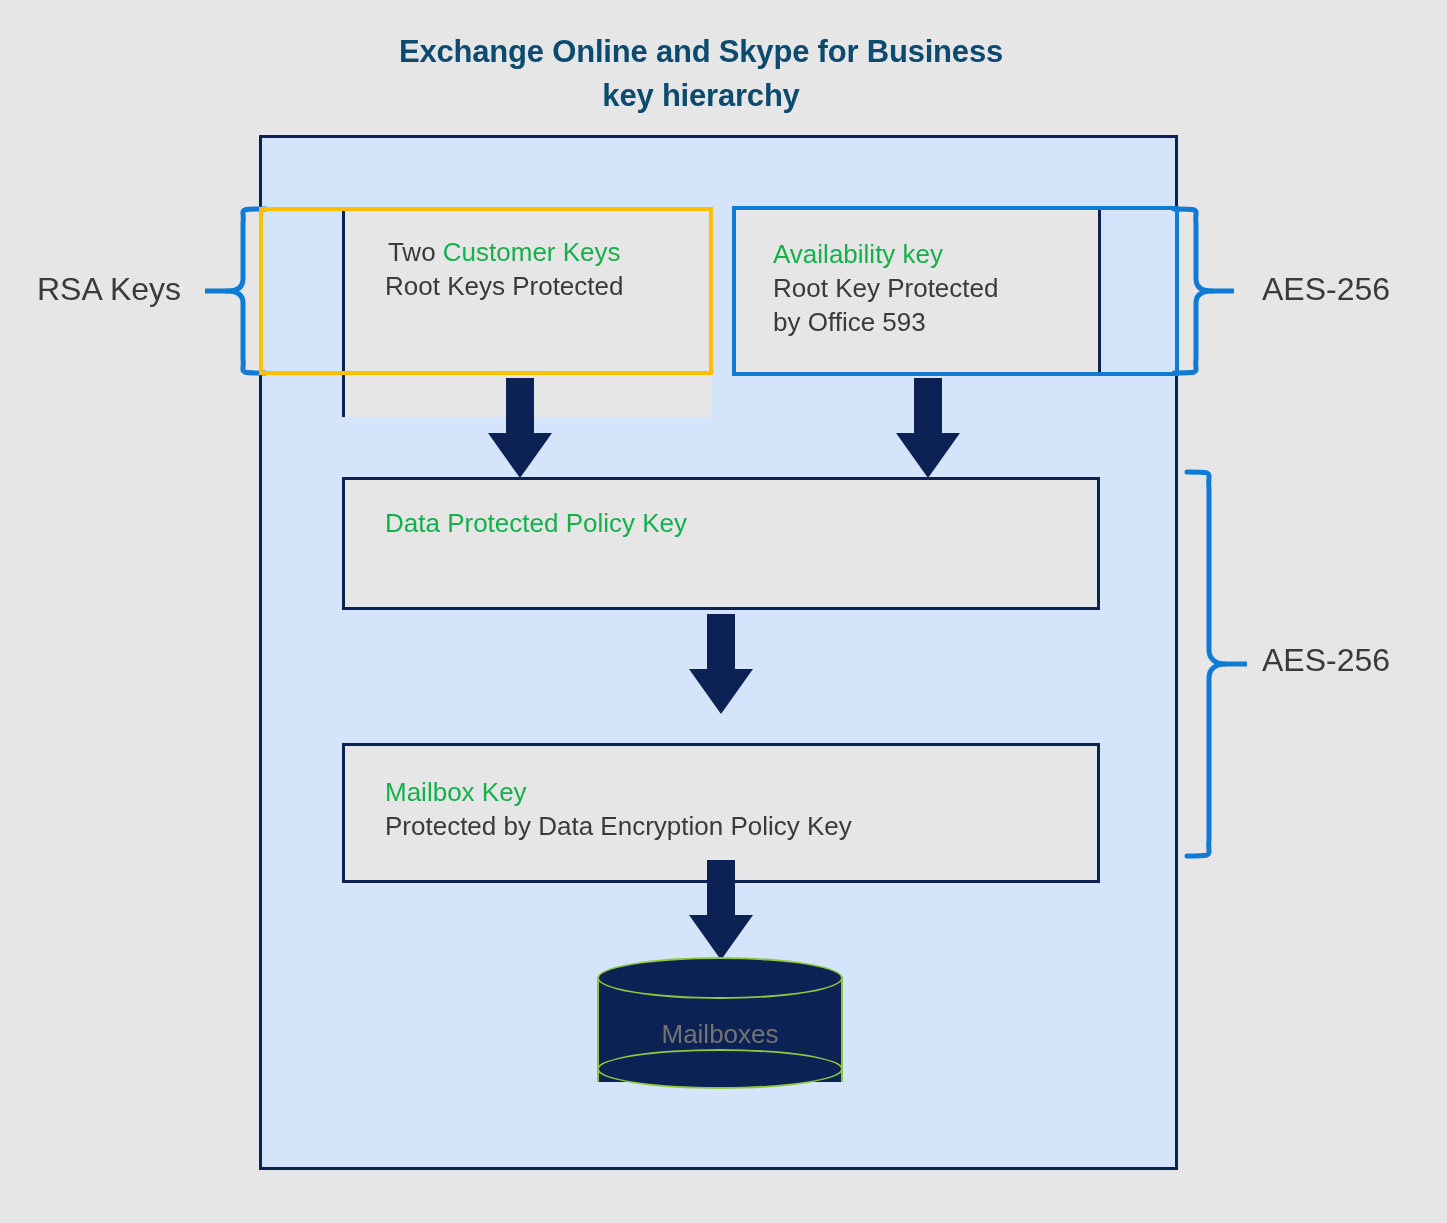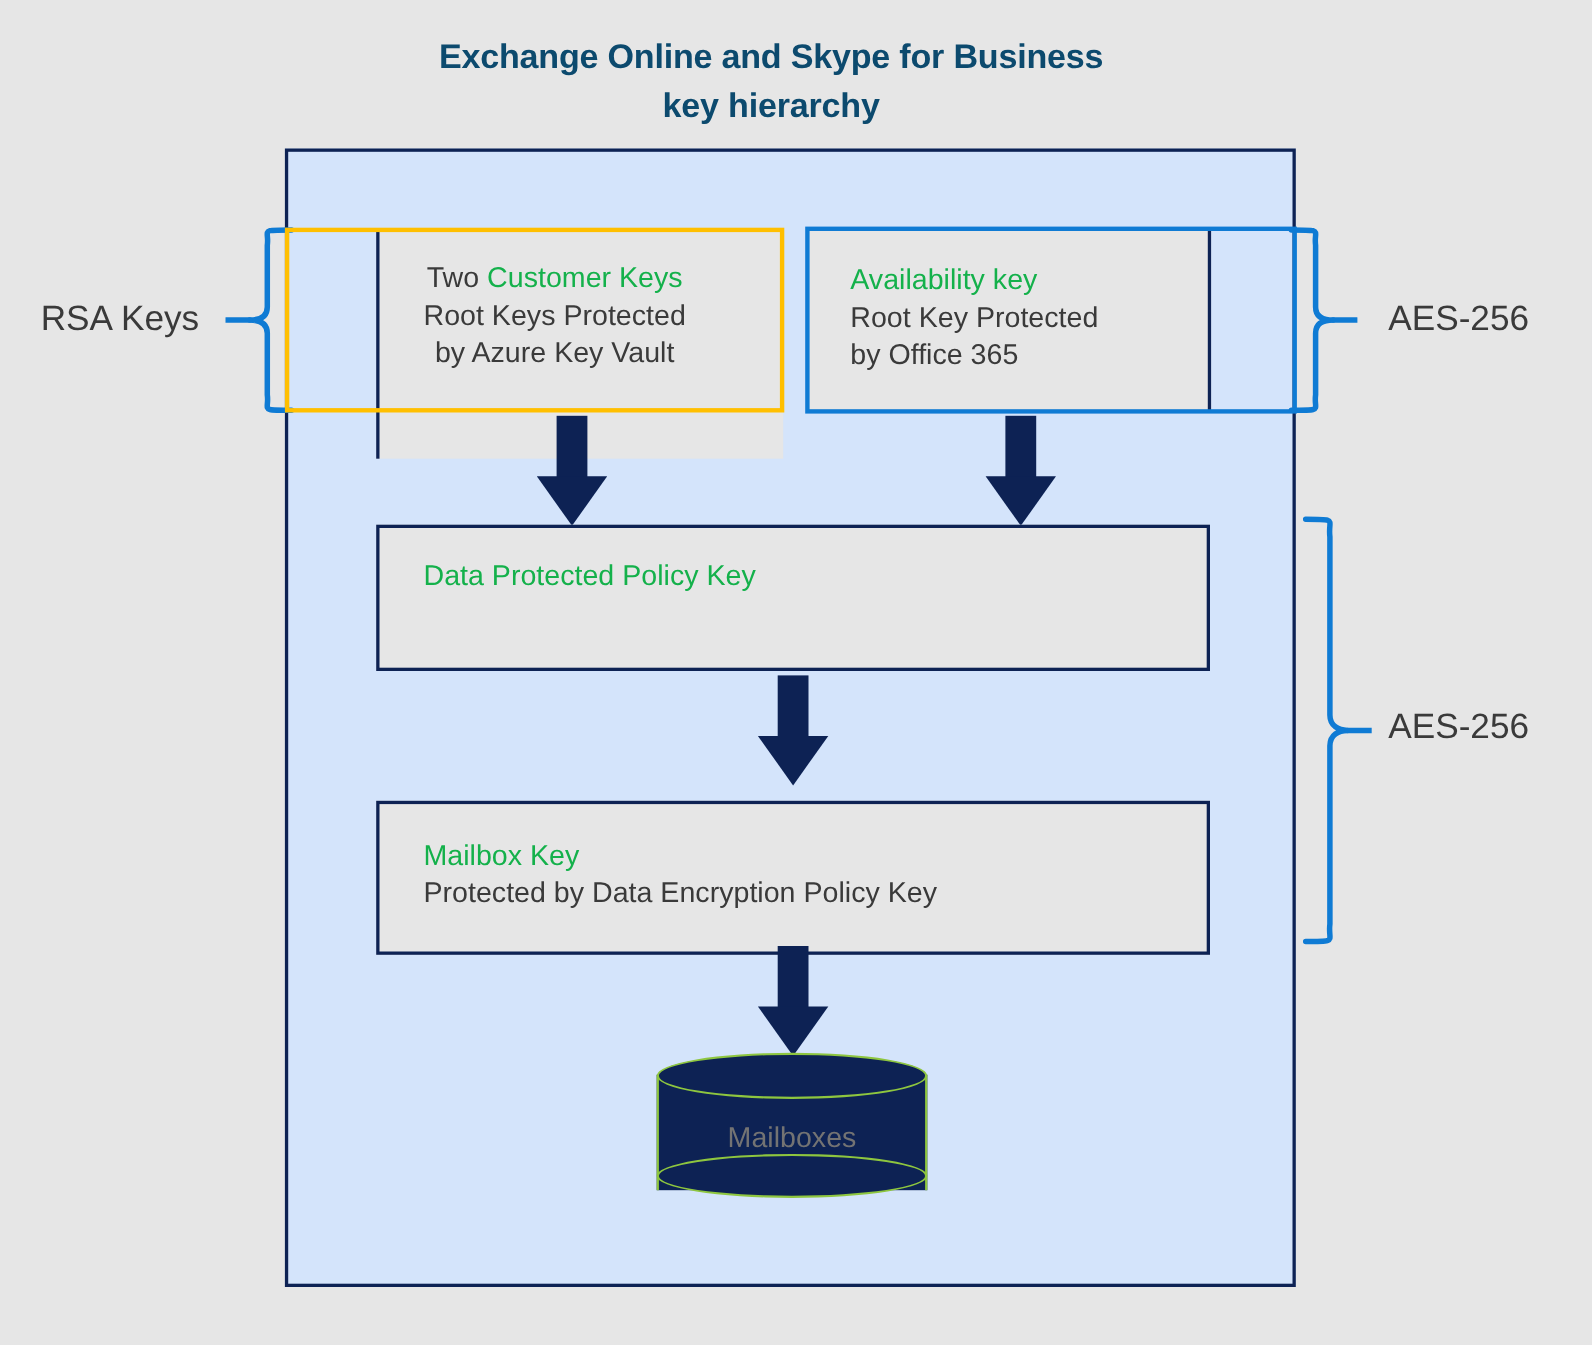--- a/index.html
+++ b/index.html
@@ -114,21 +114,21 @@
     top: 477px;
     width: 758px;
     height: 133px;
     border: 3px solid #0d2254;
   }
   #depk-box .box-text { top: 27px; }
 
   
   #mailbox-key-box {
     left: 342px;
-    top: 728px;
+    top: 743px;
     width: 758px;
     height: 140px;
     border: 3px solid #0d2254;
   }
   #mailbox-key-box .box-text { top: 30px; }
 
   
   .arrow {
     position: absolute;
     width: 64px;
@@ -240,30 +240,29 @@
   <svg class="brace-svg" id="brace-rsa" viewBox="0 0 64 172">
     <path d="M 60 4 C 30 4, 40 4, 38 18 L 38 74 C 38 84, 30 86, 22 86 C 30 86, 38 88, 38 98 L 38 154 C 40 168, 30 168, 60 168" fill="none" stroke="#0f7bd4" stroke-width="5" stroke-linecap="round" stroke-linejoin="round"></path>
     <line x1="22" y1="86" x2="0" y2="86" stroke="#0f7bd4" stroke-width="5" stroke-linecap="round"></line>
   </svg>
   <div class="side-label" id="label-rsa-keys">RSA Keys</div>
 
   <div class="grey-box" id="customer-keys-box">
     <div class="box-text">
       <div><span>Two </span><span class="green">Customer Keys</span></div>
       <div>Root Keys Protected</div>
-      <div>by Azure Key Vault</div>
     </div>
   </div>
   <div id="rsa-yellow-frame"></div>
 
   <div class="grey-box" id="availability-key-box">
     <div class="box-text">
       <div class="green">Availability key</div>
       <div>Root Key Protected</div>
-      <div>by Office 365</div>
+      <div>by Office 593</div>
     </div>
   </div>
   <div id="aes-blue-frame"></div>
 
   <svg class="brace-svg" id="brace-aes-top" viewBox="0 0 64 172">
     <path d="M 4 4 C 34 4, 24 4, 26 18 L 26 74 C 26 84, 34 86, 42 86 C 34 86, 26 88, 26 98 L 26 154 C 24 168, 34 168, 4 168" fill="none" stroke="#0f7bd4" stroke-width="5" stroke-linecap="round" stroke-linejoin="round"></path>
     <line x1="42" y1="86" x2="64" y2="86" stroke="#0f7bd4" stroke-width="5" stroke-linecap="round"></line>
   </svg>
   <div class="side-label" id="label-aes-top">AES-256</div>
 

